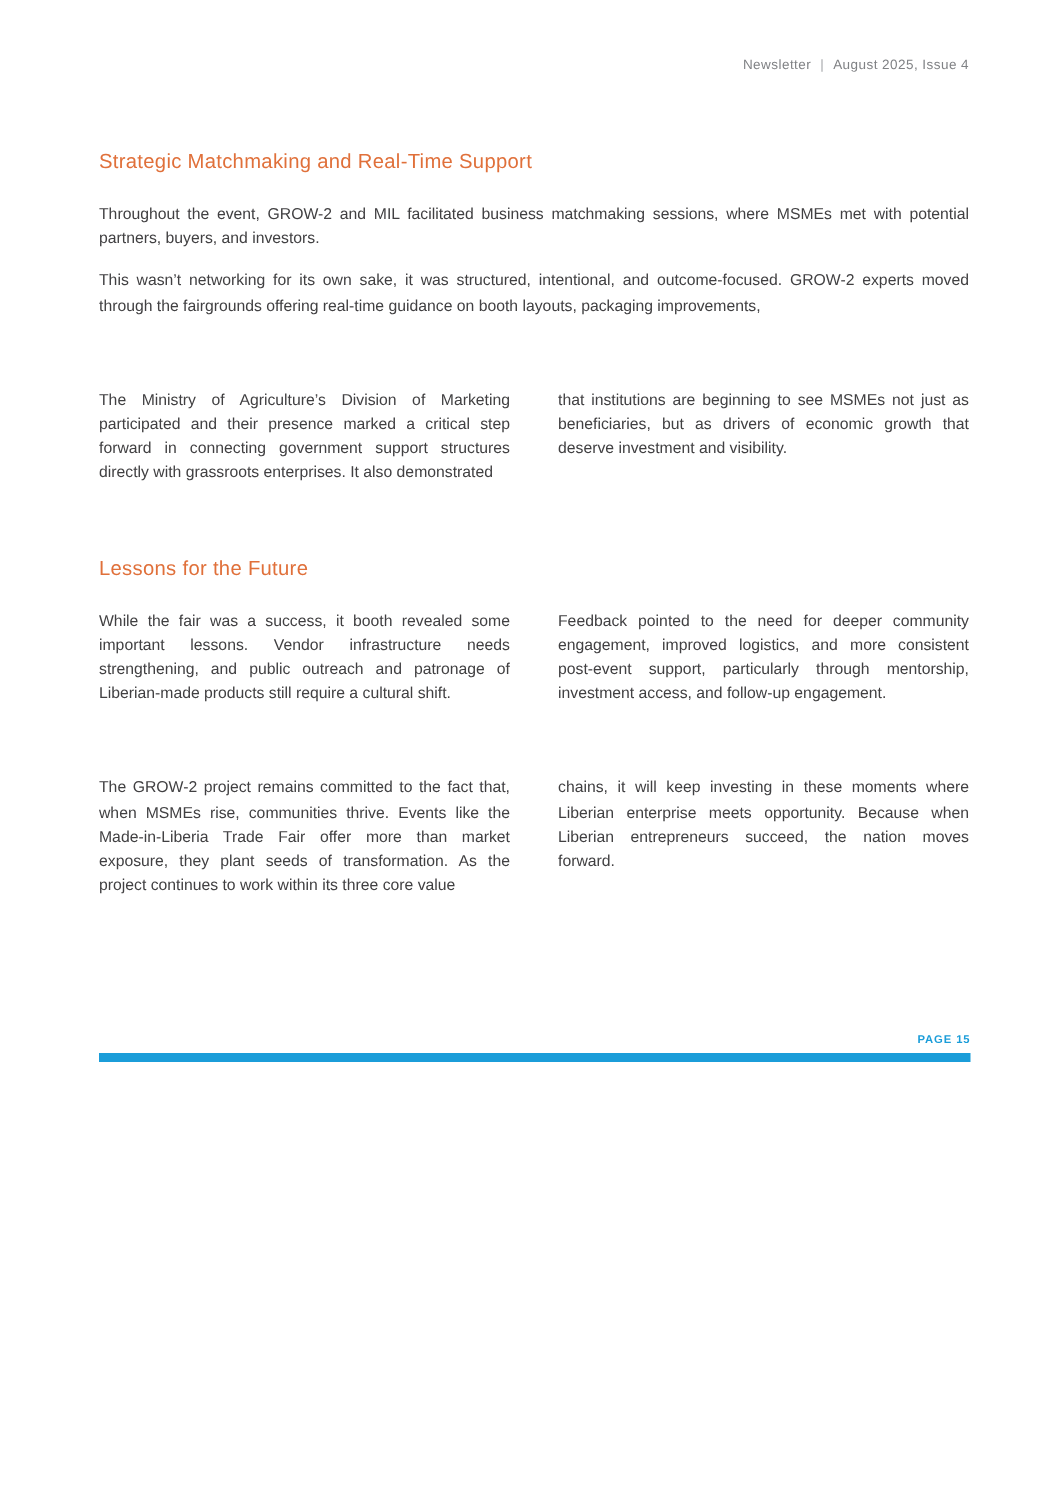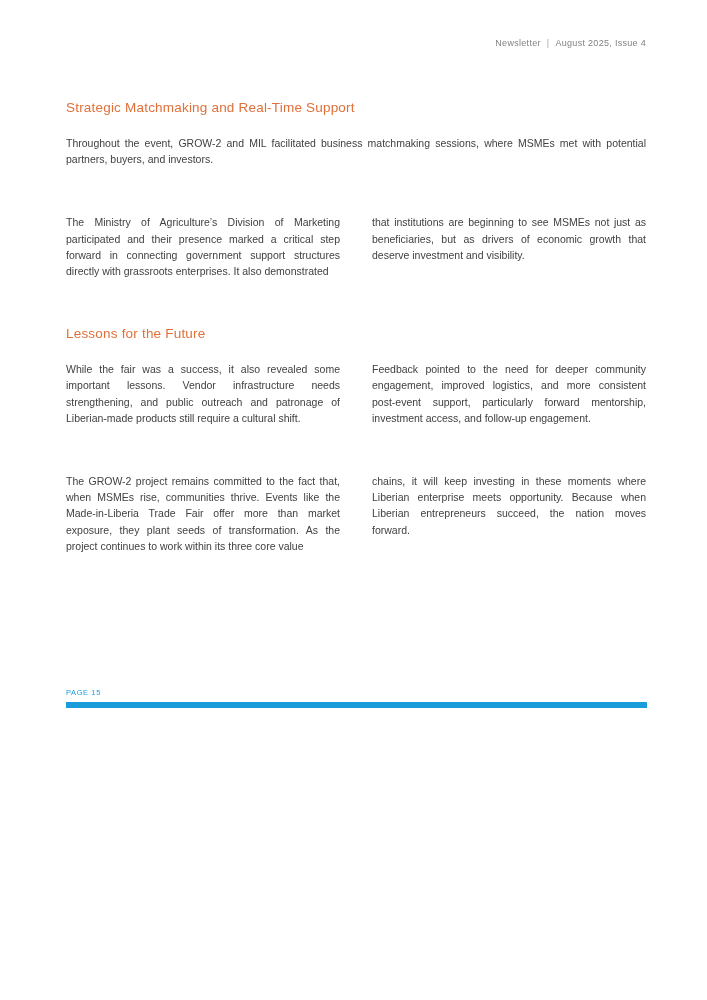--- a/index.html
+++ b/index.html
@@ -60,23 +60,23 @@
     text-align: justify;
   }
   .body-text:last-child { margin-bottom: 0; }
   .page-footer {
     position: absolute;
     left: 66px;
     right: 60px;
     bottom: 48px;
   }
   .page-number {
-    text-align: left;
+    text-align: right;
     font-size: 7.5px;
-    font-weight: normal;
+    font-weight: bold;
     letter-spacing: 0.6px;
     color: #1b9dd9;
     margin-bottom: 5px;
   }
   .footer-bar {
     height: 6px;
     background: #1b9dd9;
   }
 </style>
 </head>
@@ -88,43 +88,44 @@
     <span>Newsletter</span><span class="sep">|</span><span>August 2025, Issue 4</span>
   </div>
 
   <div class="content">
 
     <section class="doc-section">
       <h2 class="section-title">Strategic Matchmaking and Real-Time Support</h2>
       <div class="columns">
         <div class="col">
           <p class="body-text">Throughout the event, GROW-2 and MIL facilitated business matchmaking sessions, where MSMEs met with potential partners, buyers, and investors.</p>
+          <p class="body-text">This wasn’t networking for its own sake, it was structured, intentional, and outcome-focused. GROW-2 experts moved through the fairgrounds offering real-time guidance on booth layouts, packaging improvements,</p>
         </div>
       </div>
     </section>
 
     <section class="doc-section">
       <div class="columns">
         <div class="col">
           <p class="body-text">The Ministry of Agriculture’s Division of Marketing participated and their presence marked a critical step forward in connecting government support structures directly with grassroots enterprises. It also demonstrated</p>
         </div>
         <div class="col">
           <p class="body-text">that institutions are beginning to see MSMEs not just as beneficiaries, but as drivers of economic growth that deserve investment and visibility.</p>
         </div>
       </div>
     </section>
 
     <section class="doc-section">
       <h2 class="section-title">Lessons for the Future</h2>
       <div class="columns">
         <div class="col">
-          <p class="body-text">While the fair was a success, it also revealed some important lessons. Vendor infrastructure needs strengthening, and public outreach and patronage of Liberian-made products still require a cultural shift.</p>
+          <p class="body-text">While the fair was a success, it booth revealed some important lessons. Vendor infrastructure needs strengthening, and public outreach and patronage of Liberian-made products still require a cultural shift.</p>
         </div>
         <div class="col">
-          <p class="body-text">Feedback pointed to the need for deeper community engagement, improved logistics, and more consistent post-event support, particularly forward mentorship, investment access, and follow-up engagement.</p>
+          <p class="body-text">Feedback pointed to the need for deeper community engagement, improved logistics, and more consistent post-event support, particularly through mentorship, investment access, and follow-up engagement.</p>
         </div>
       </div>
     </section>
 
     <section class="doc-section">
       <div class="columns">
         <div class="col">
           <p class="body-text">The GROW-2 project remains committed to the fact that, when MSMEs rise, communities thrive. Events like the Made-in-Liberia Trade Fair offer more than market exposure, they plant seeds of transformation. As the project continues to work within its three core value</p>
         </div>
         <div class="col">

